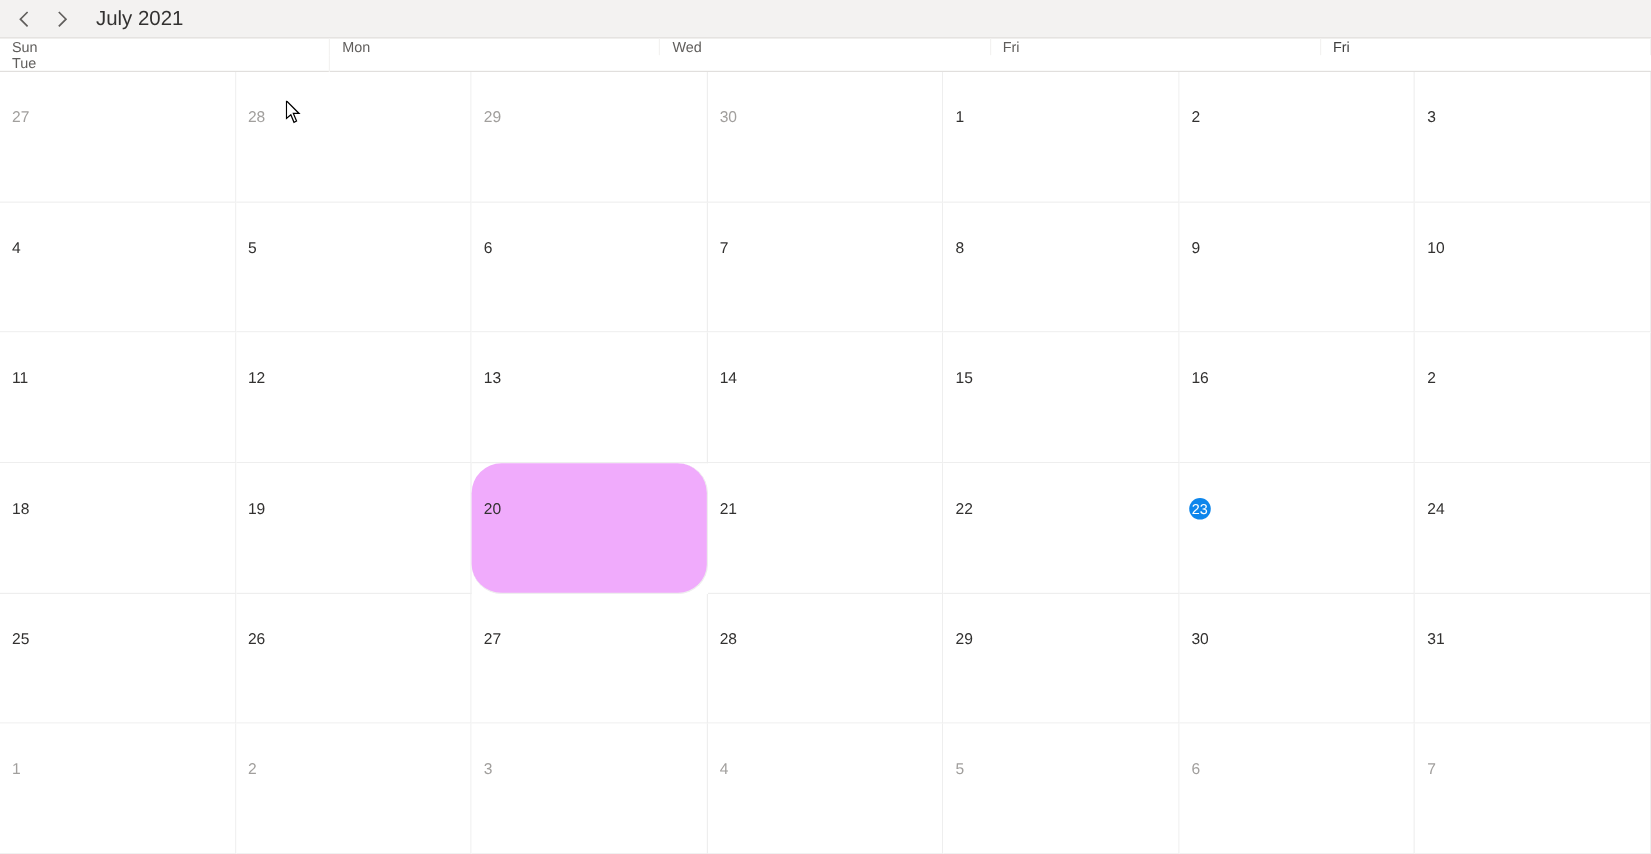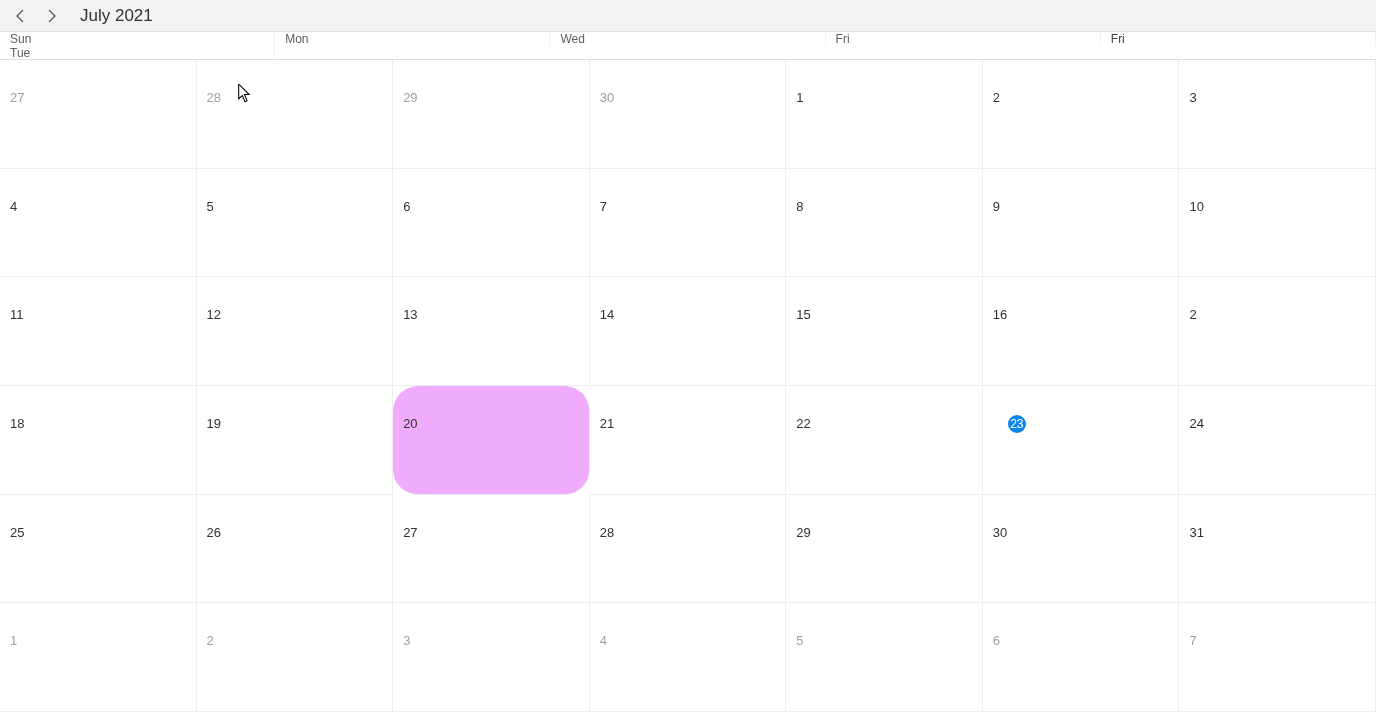--- a/index.html
+++ b/index.html
@@ -70,21 +70,21 @@
     .day-num.other-month { color: #a19f9d; }
     .day-num.today {
       background: #0d86ec;
       color: #fff;
       border-radius: 50%;
       width: 18px;
       height: 18px;
       display: flex;
       align-items: center;
       justify-content: center;
-      left: 25px;
+      left: 8px;
       top: 5px;
       font-size: 12px;
     }
 
     .cursor {
       position: absolute;
       left: 238px;
       top: 84px;
       pointer-events: none;
       z-index: 100;

